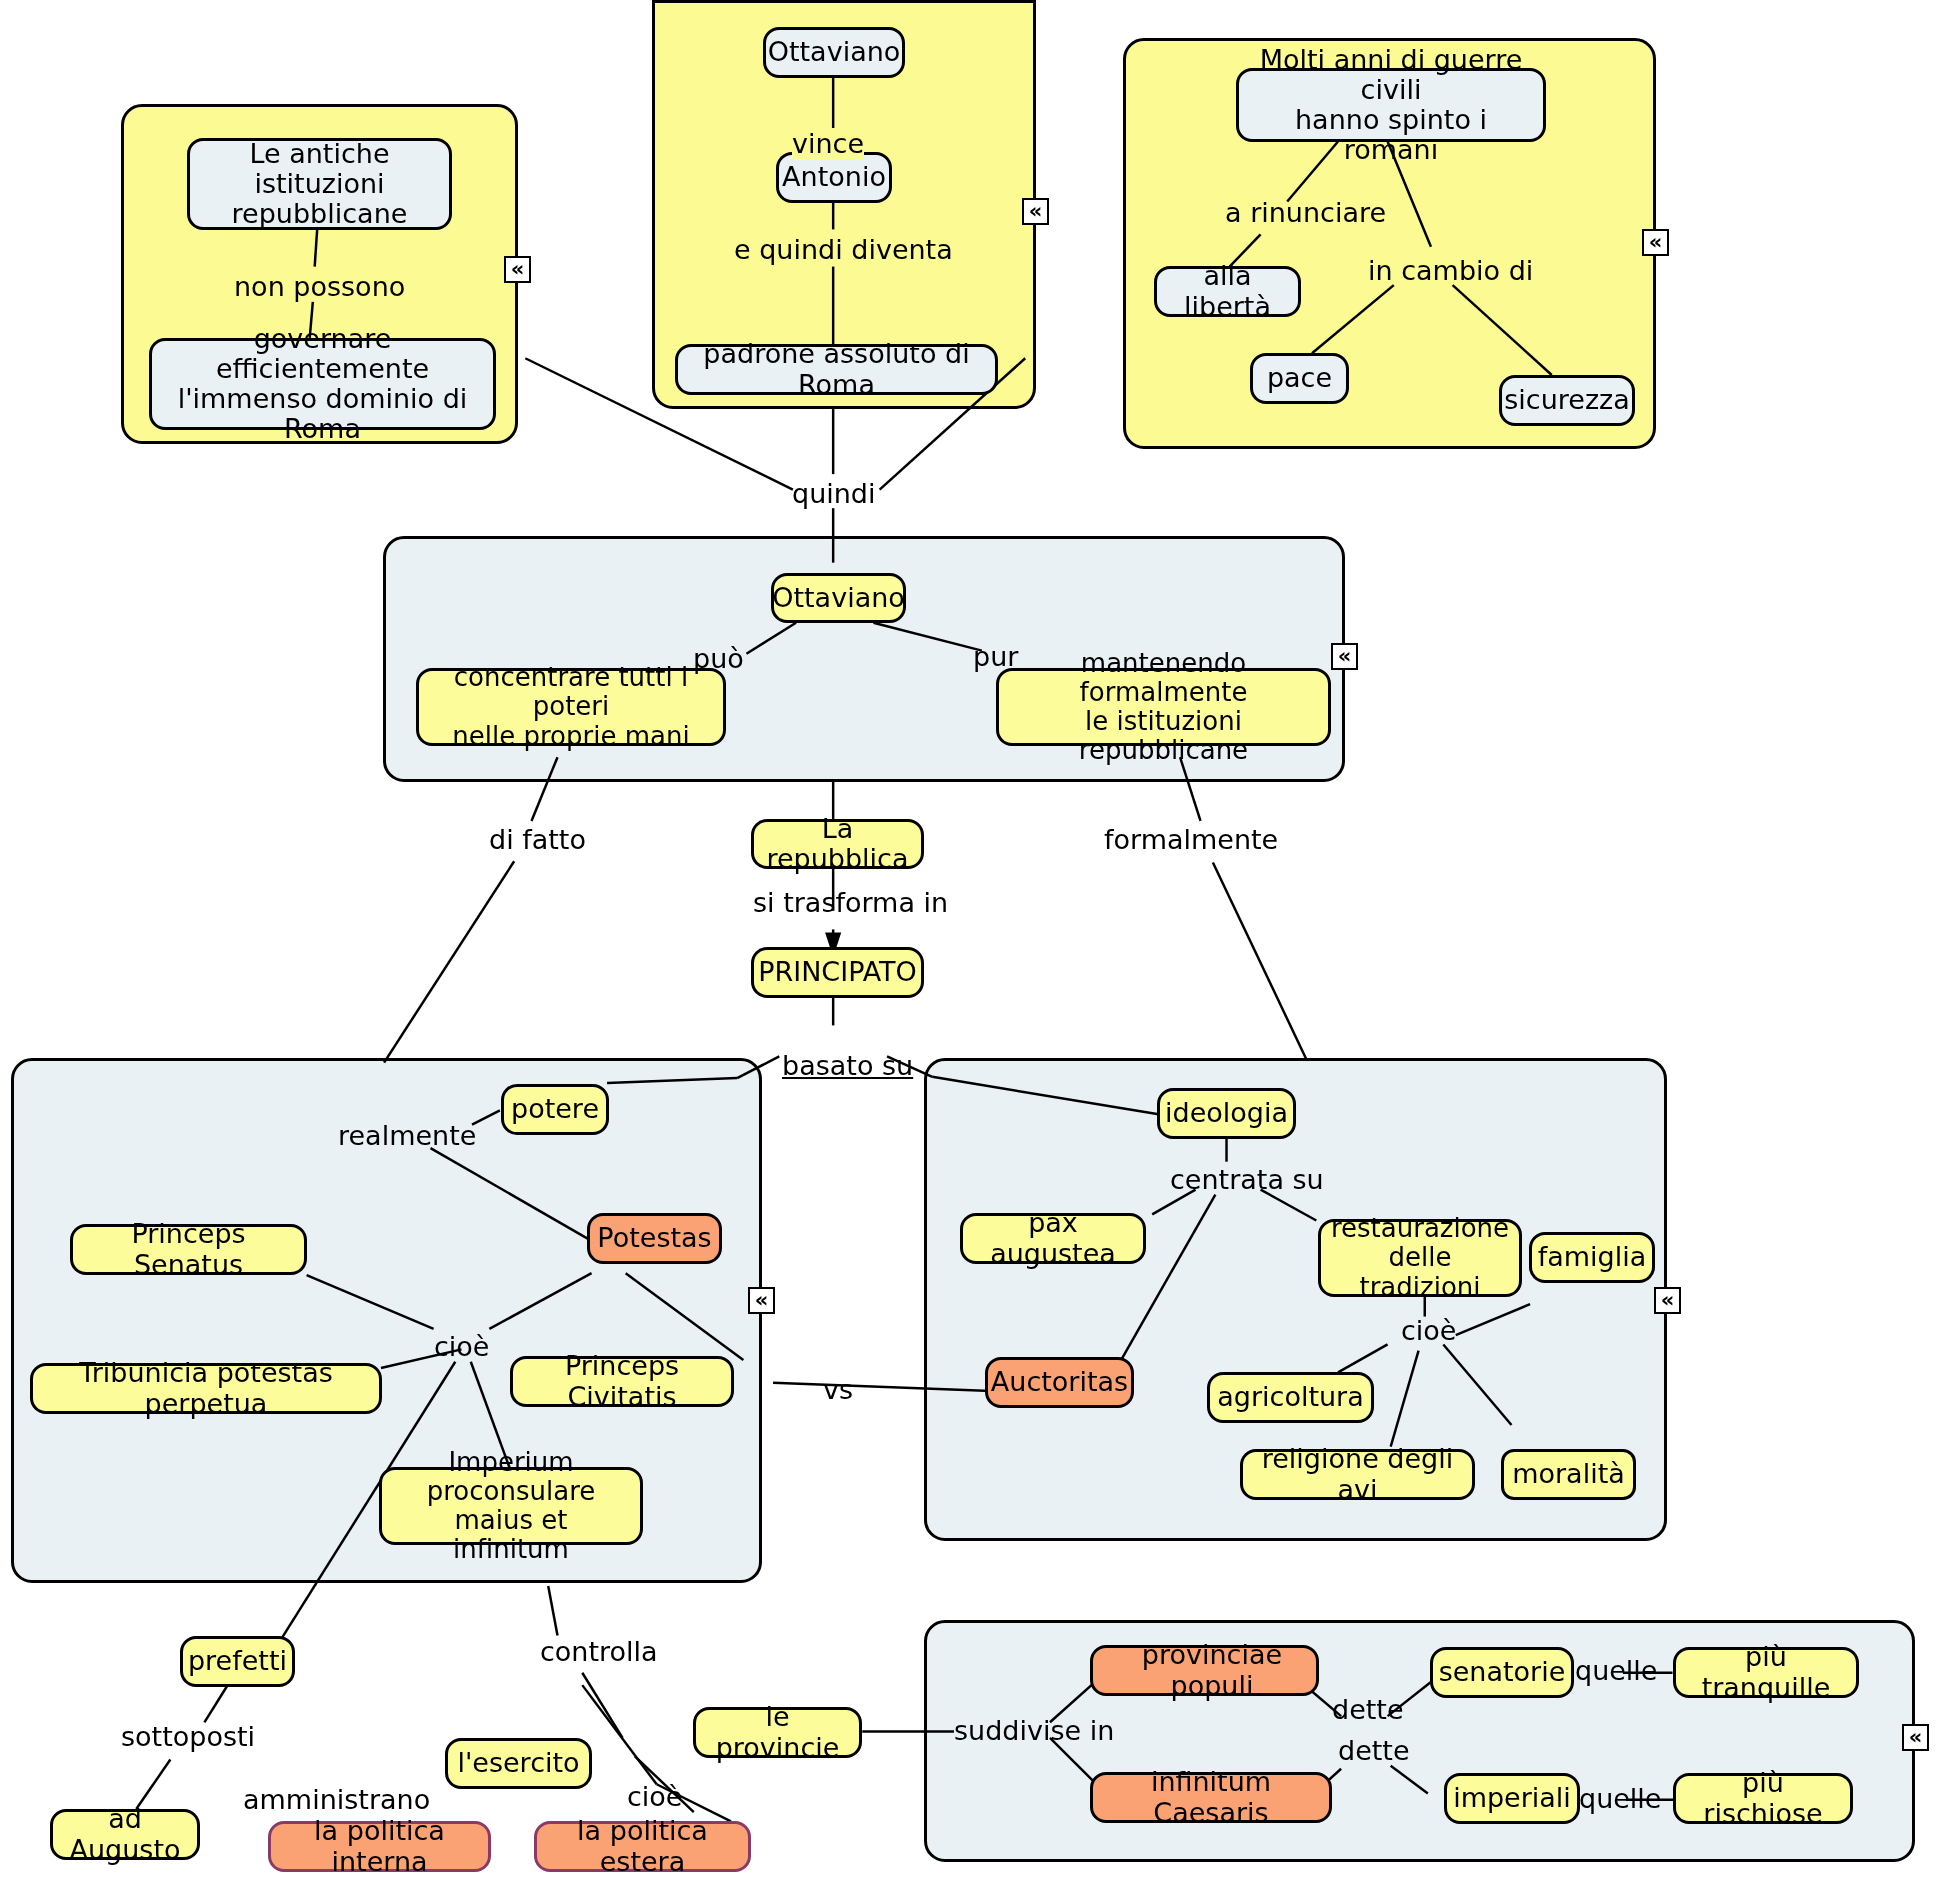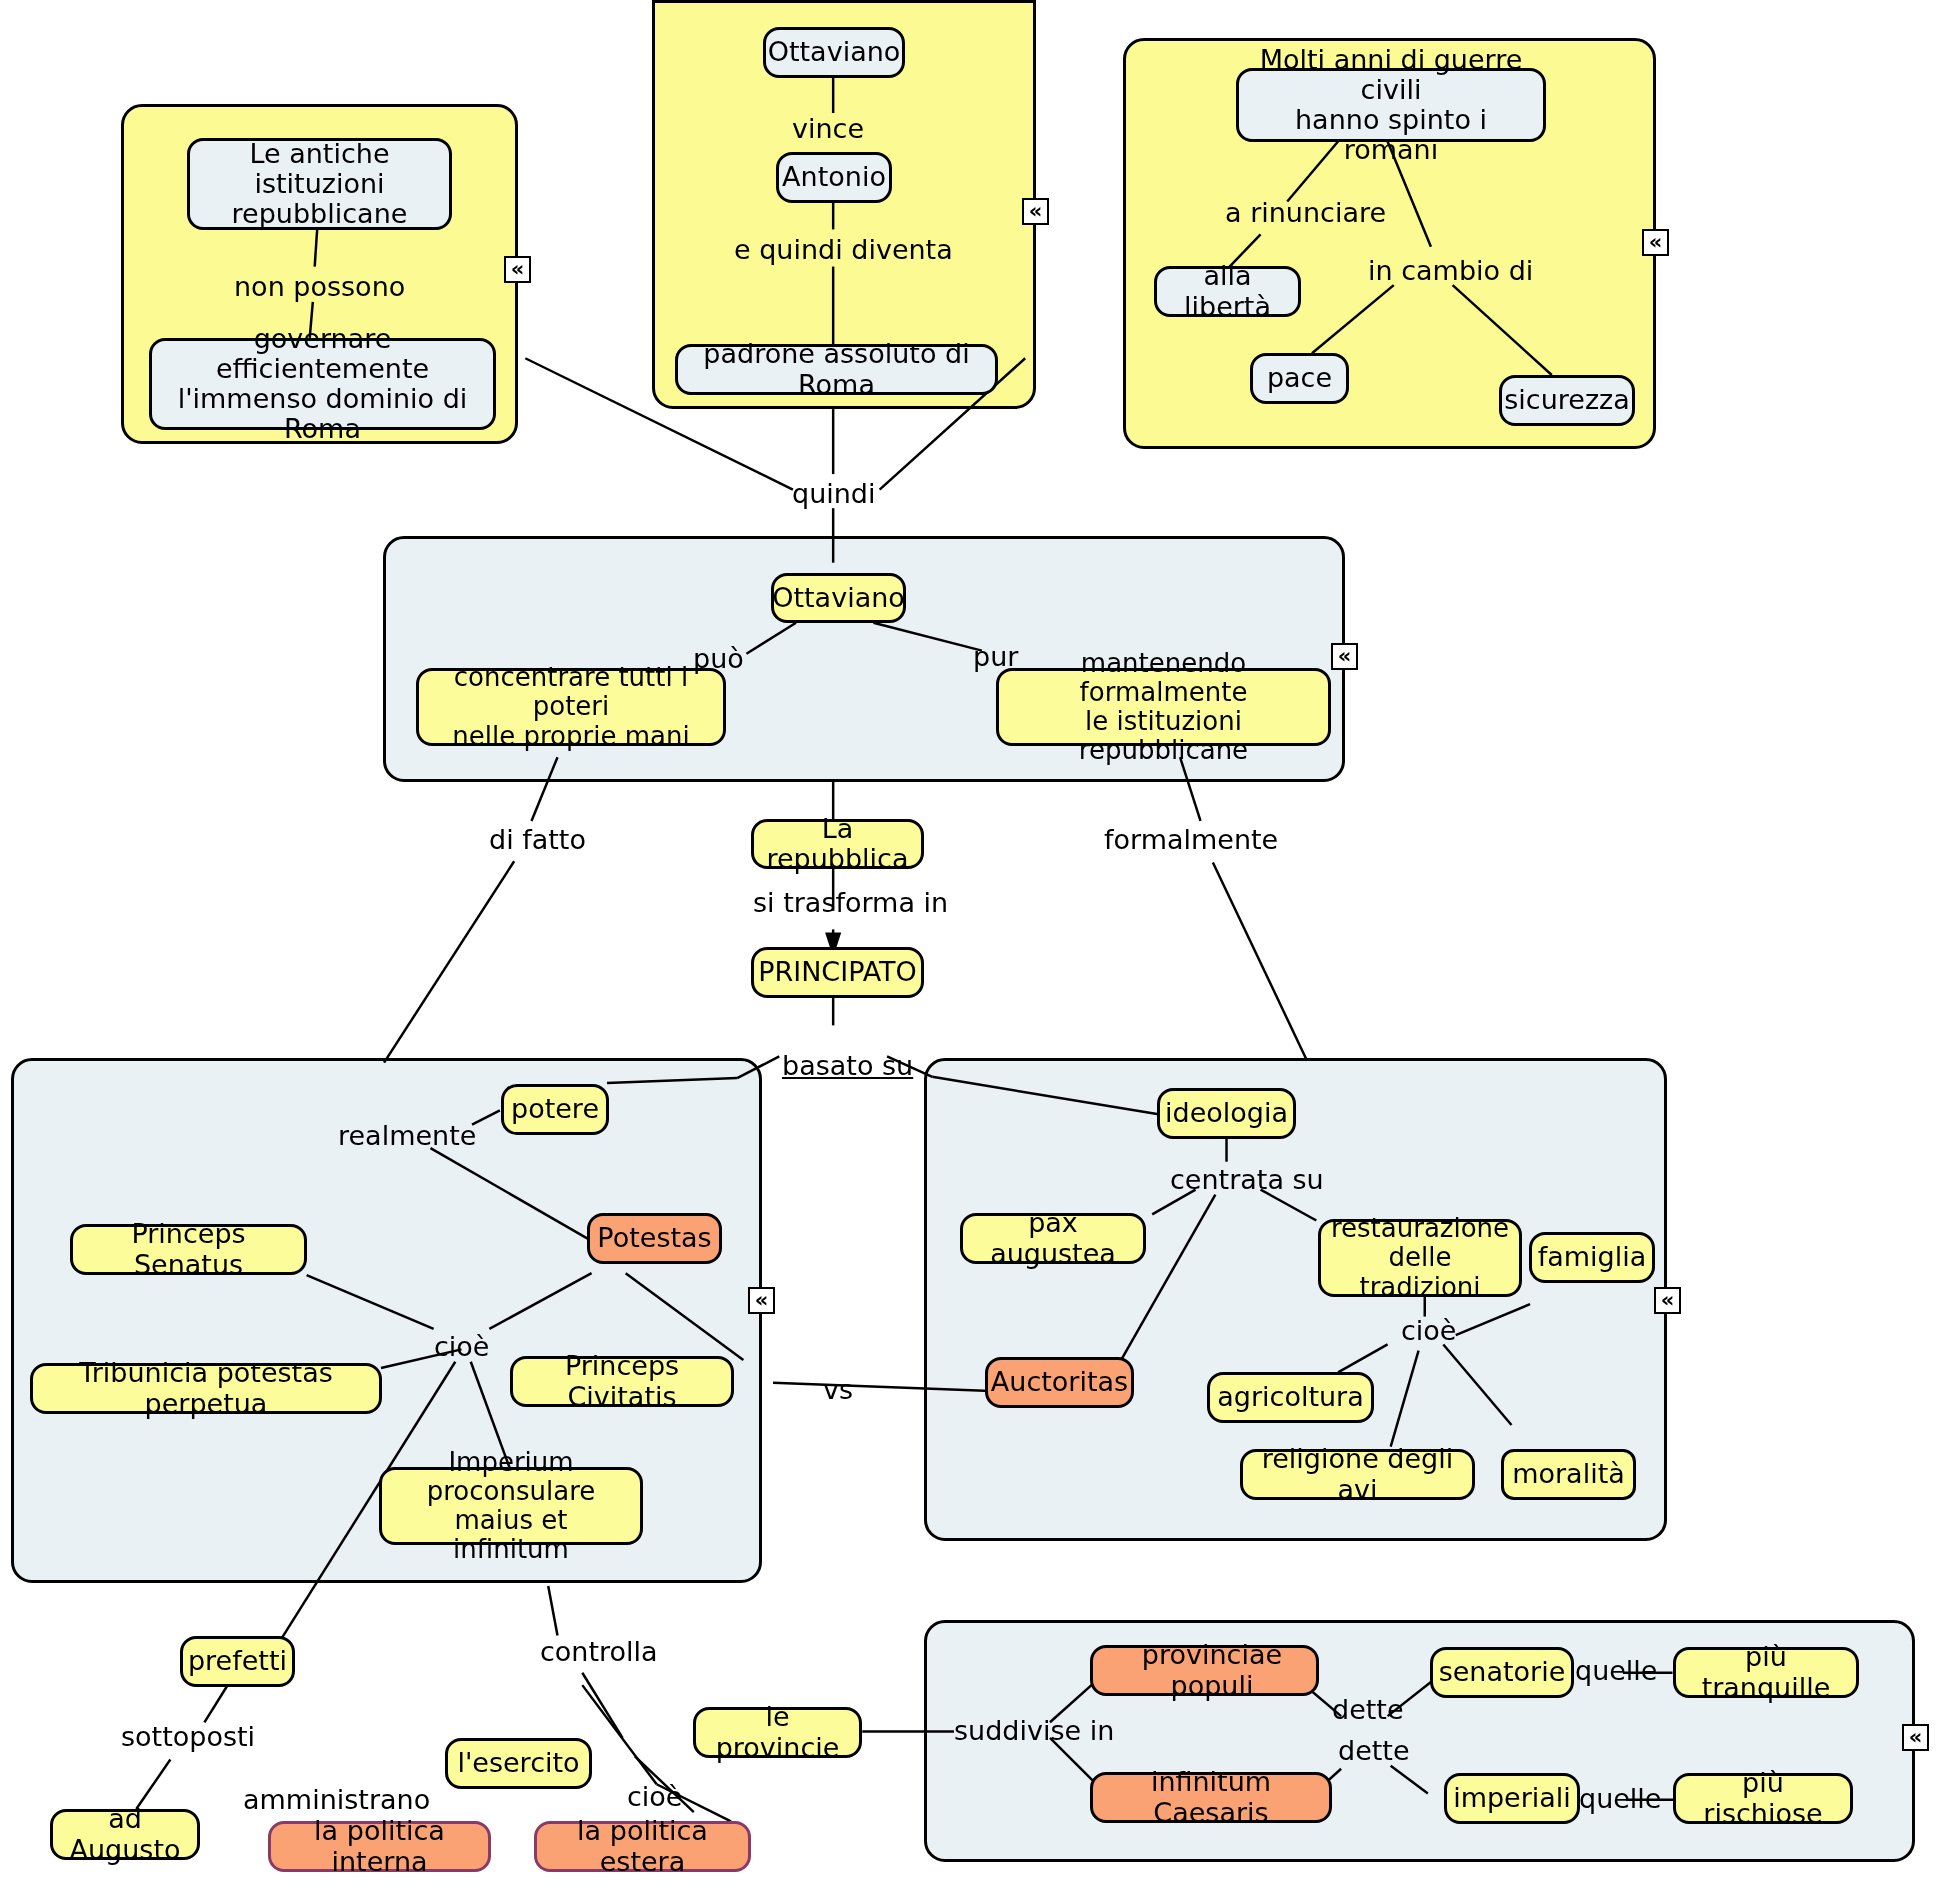--- a/index.html
+++ b/index.html
@@ -251,21 +251,21 @@
     <span>più tranquille</span>
   </div>
   <div class="node yellow f44" style="left:1444px;top:1773px;width:136px;height:51px;">
     <span>imperiali</span>
   </div>
   <div class="node yellow f44" style="left:1673px;top:1773px;width:180px;height:51px;">
     <span>più rischiose</span>
   </div>
 
   <div class="lbl f44" style="left:234px;top:271px;"><span>non possono</span></div>
-  <div class="lbl f44" style="left:792px;top:113px;background:#fcfa93;"><span>vince</span></div>
+  <div class="lbl f44" style="left:792px;top:128px;background:#fcfa93;"><span>vince</span></div>
   <div class="lbl f44" style="left:734px;top:234px;background:#fcfa93;"><span>e quindi diventa</span></div>
   <div class="lbl f44" style="left:1225px;top:197px;"><span>a rinunciare</span></div>
   <div class="lbl f44" style="left:1368px;top:255px;"><span>in cambio di</span></div>
   <div class="lbl f44" style="left:792px;top:478px;"><span>quindi</span></div>
   <div class="lbl f44" style="left:693px;top:643px;"><span>può</span></div>
   <div class="lbl f44" style="left:973px;top:641px;"><span>pur</span></div>
   <div class="lbl f44" style="left:489px;top:824px;"><span>di fatto</span></div>
   <div class="lbl f44" style="left:1104px;top:824px;"><span>formalmente</span></div>
   <div class="lbl f44" style="left:753px;top:887px;"><span>si trasforma in</span></div>
   <div class="lbl f44" style="left:782px;top:1050px;text-decoration:underline;"><span>basato su</span></div>

